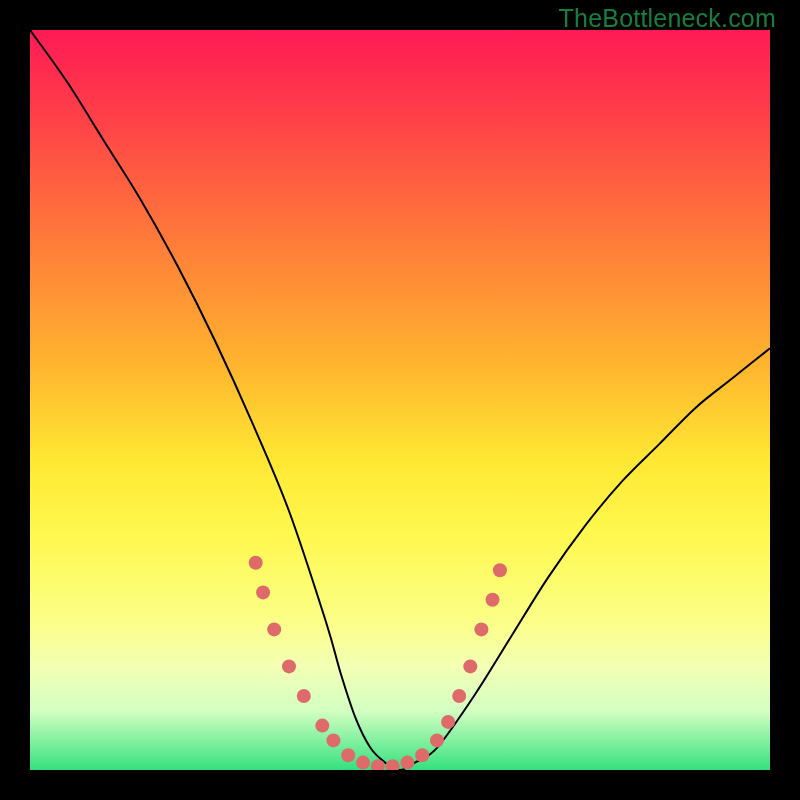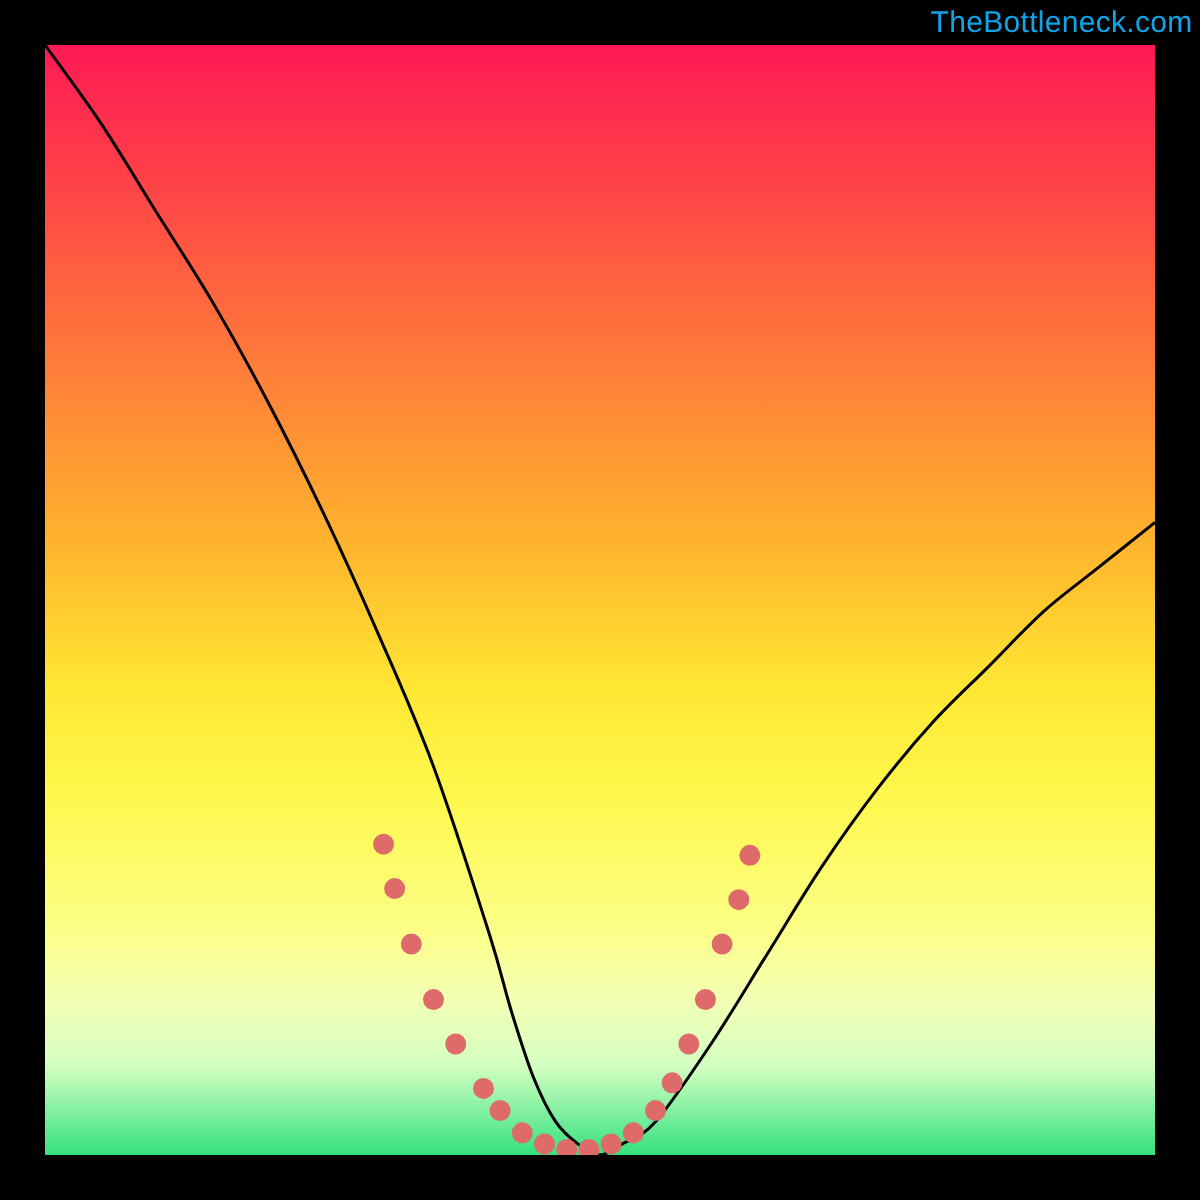--- a/index.html
+++ b/index.html
@@ -41,23 +41,23 @@
     position: absolute;
     left: 0;
     top: 81.5%;
     width: 100%;
     height: 1px;
     background: #fff99a;
   }
   .watermark {
     position: absolute;
     top: 4px;
-    right: 5px;
-    color: #0ea5e9;
-    font-size: 20px;
+    right: 24px;
+    color: #15803d;
+    font-size: 25px;
     font-weight: 500;
     letter-spacing: 0.2px;
   }
   svg.curve {
     position: absolute;
     left: 0;
     top: 0;
     width: 740px;
     height: 740px;
   }

